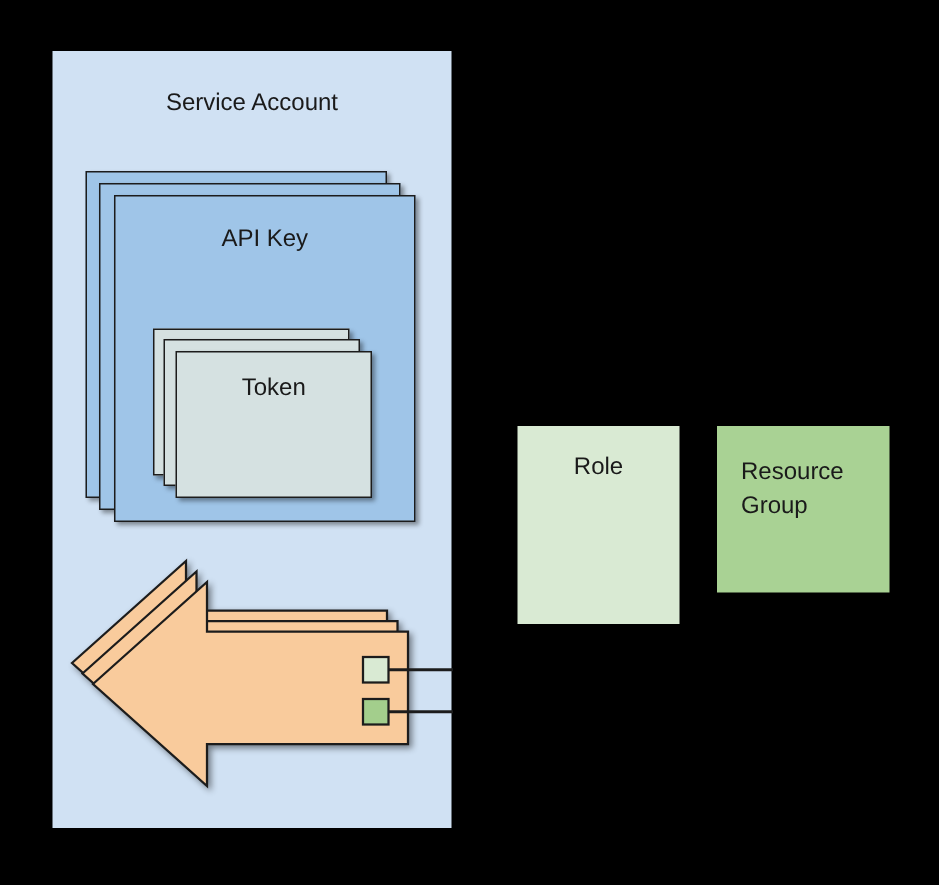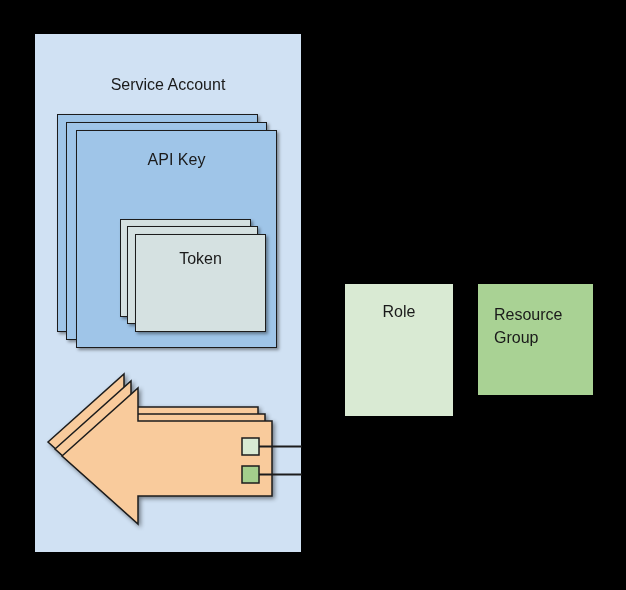--- a/index.html
+++ b/index.html
@@ -11,29 +11,29 @@
   html,body{margin:0;padding:0;background:var(--background);}
   .canvas{
     position:relative;width:626px;height:590px;overflow:hidden;
     background:var(--background);
     font-family:"Liberation Sans", sans-serif;
   }
   .label{font-size:16px;color:var(--text);text-align:center;}
   .box{position:absolute;box-sizing:border-box;}
 
   .sa-box{left:35px;top:34px;width:266px;height:518px;background:var(--service-account-fill);}
-  .sa-label{padding-top:42px;}
+  .sa-label{padding-top:26px;}
 
   .layer{position:absolute;box-sizing:border-box;border:1.5px solid var(--stroke);
          box-shadow:2px 2px 3px rgba(0,0,0,0.40);}
   .api{width:201px;height:218px;background:var(--api-key-fill);}
   .api.back{left:57px;top:114px;} .api.mid{left:66px;top:122px;} .api.front{left:76px;top:130px;}
   .api-label{padding-top:20px;}
 
-  .token{width:131px;height:98px;background:var(--token-fill);margin-left:18px;}
+  .token{width:131px;height:98px;background:var(--token-fill);}
   .token.back{left:102px;top:219px;} .token.mid{left:109px;top:226px;} .token.front{left:117px;top:234px;}
   .token-label{padding-top:15px;}
 
   svg.overlay{position:absolute;left:0;top:0;display:block;}
   .arrow-shadow{filter:drop-shadow(2px 2px 2px rgba(0,0,0,0.45));}
   polygon.arrow{fill:var(--arrow-fill);stroke:var(--stroke);stroke-width:1.5;stroke-linejoin:miter;}
   rect.sq{stroke:var(--stroke);stroke-width:1.5;}
   rect.sq-role{fill:var(--square-role-fill);}
   rect.sq-rg{fill:var(--square-resource-group-fill);}
   line.connector{stroke:var(--stroke);stroke-width:2;}

